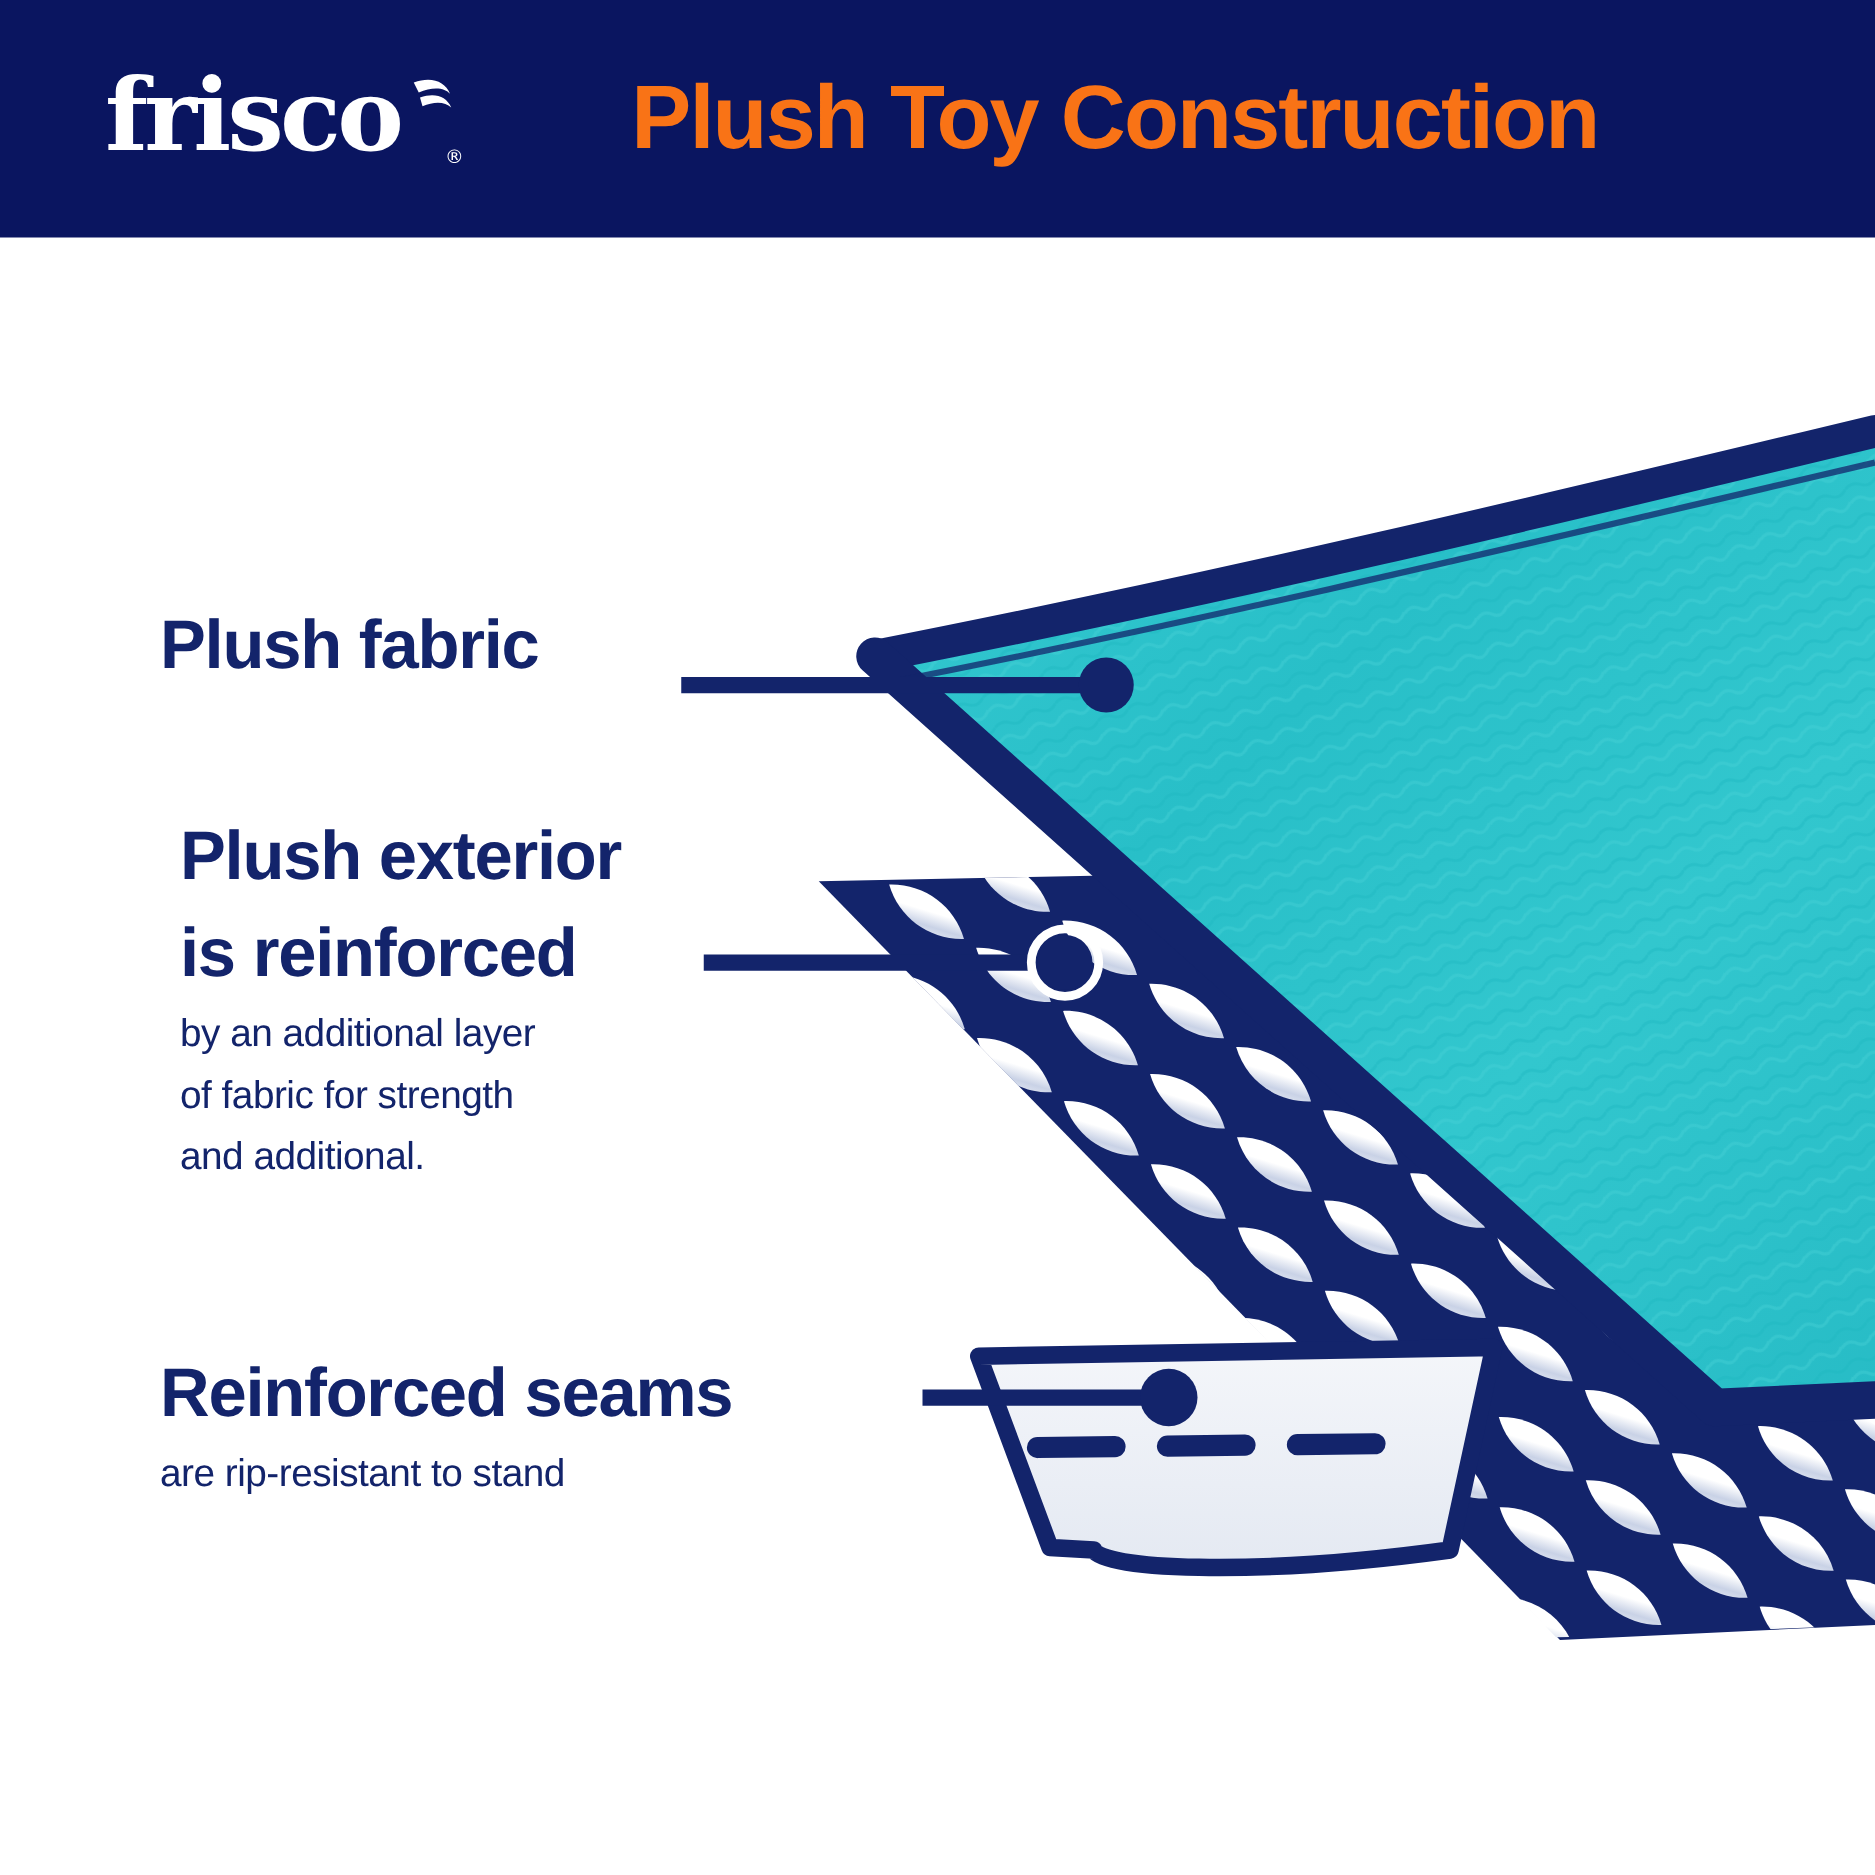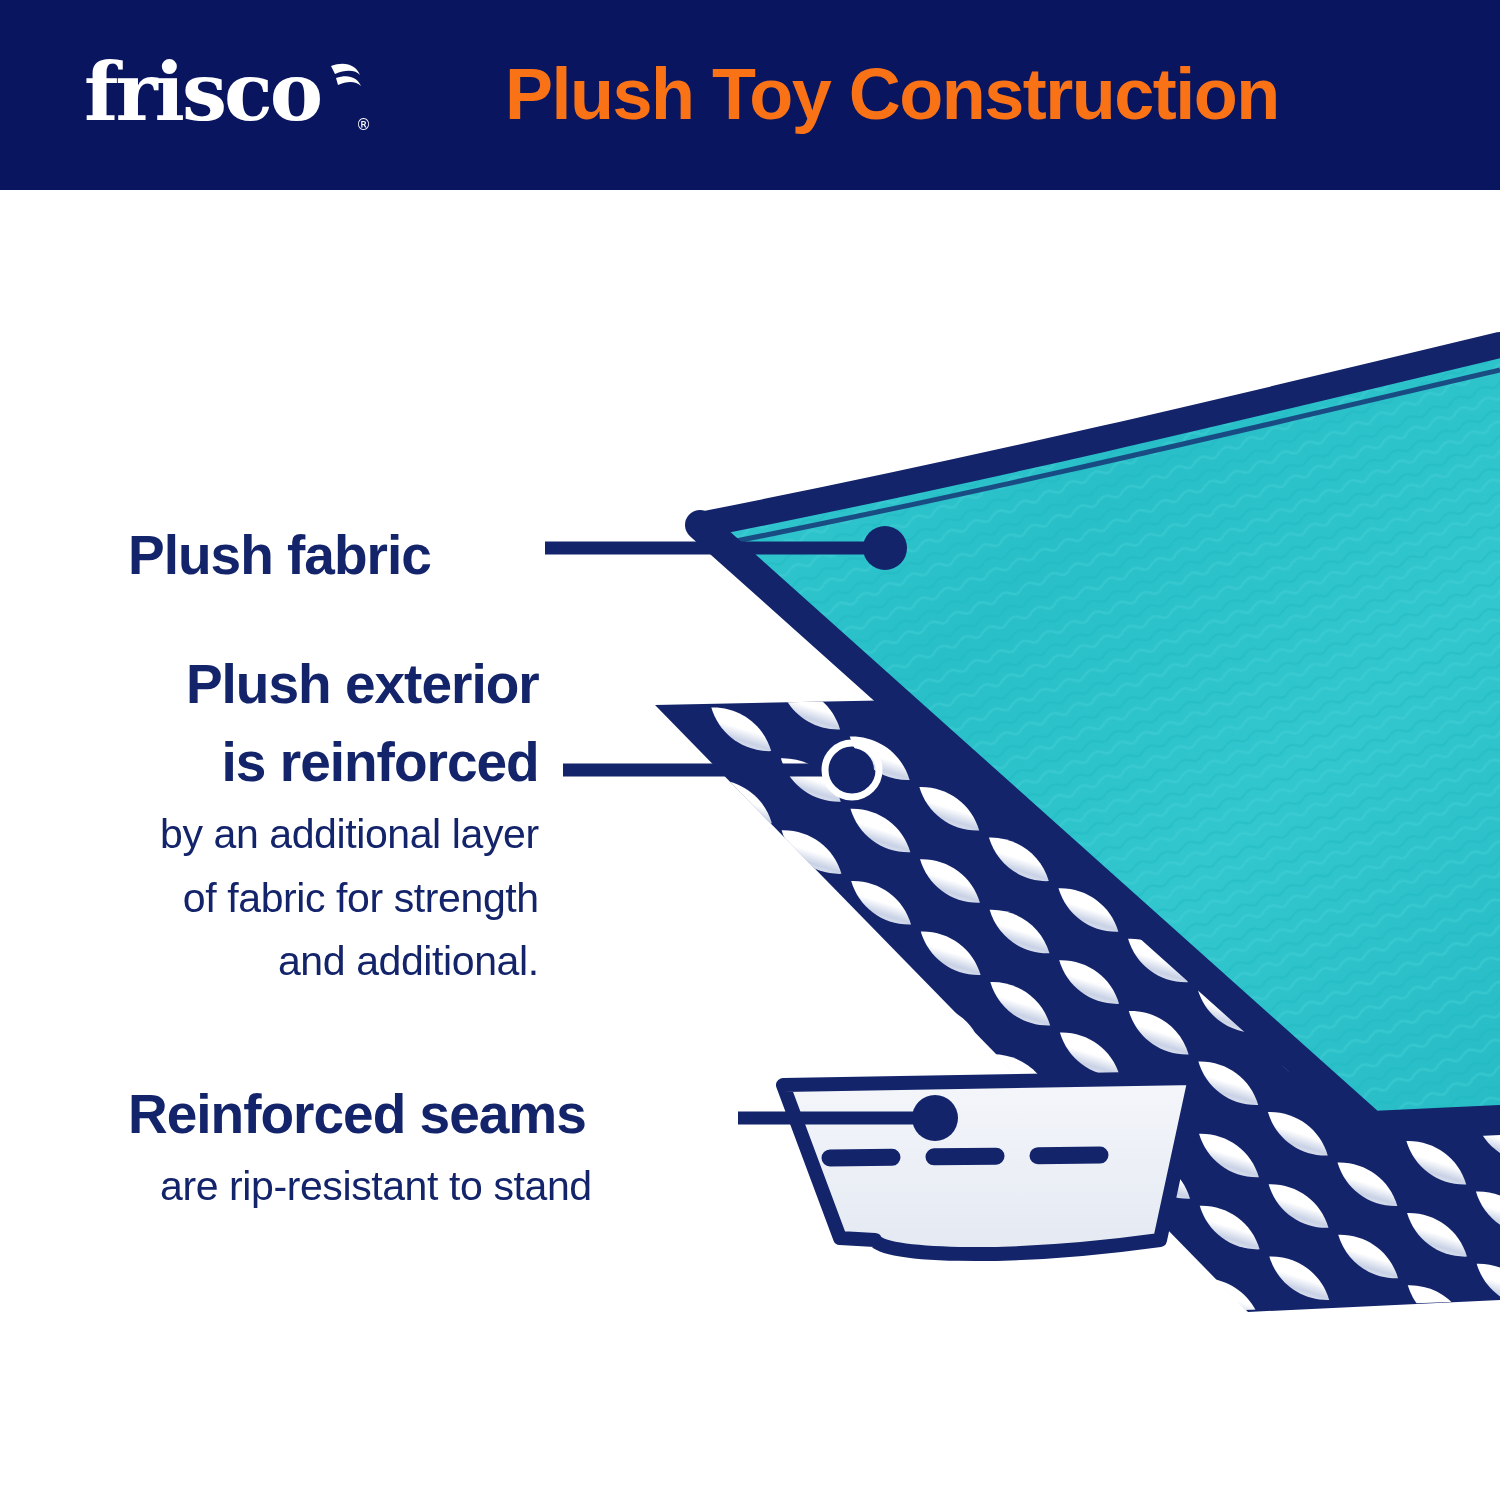--- a/index.html
+++ b/index.html
@@ -50,31 +50,30 @@
   
   .label-block { position: absolute; color: #13246b; }
   .label-head {
     font-size: 55px;
     font-weight: 700;
     letter-spacing: -1px;
     line-height: 1.42;
     white-space: nowrap;
   }
   .label-body {
-    font-size: 41px;
+    font-size: 31px;
     font-weight: 400;
     letter-spacing: -0.4px;
     line-height: 1.45;
     white-space: nowrap;
     margin-top: 4px;
-    margin-left: 32px;
-  }
-
-  #label-plush-fabric  { left: 128px; top: 516px; }
-  #label-plush-ext     { left: 128px; top: 645px; text-align: right; }
+  }
+
+  #label-plush-fabric  { left: 128px; top: 476px; }
+  #label-plush-ext     { left: 144px; top: 645px; }
   #label-reinf-seams   { left: 128px; top: 1075px; }
 
   
   #art {
     position: absolute;
     left: 0; top: 0;
     width: 1500px;
     height: 1500px;
     pointer-events: none;
   }

